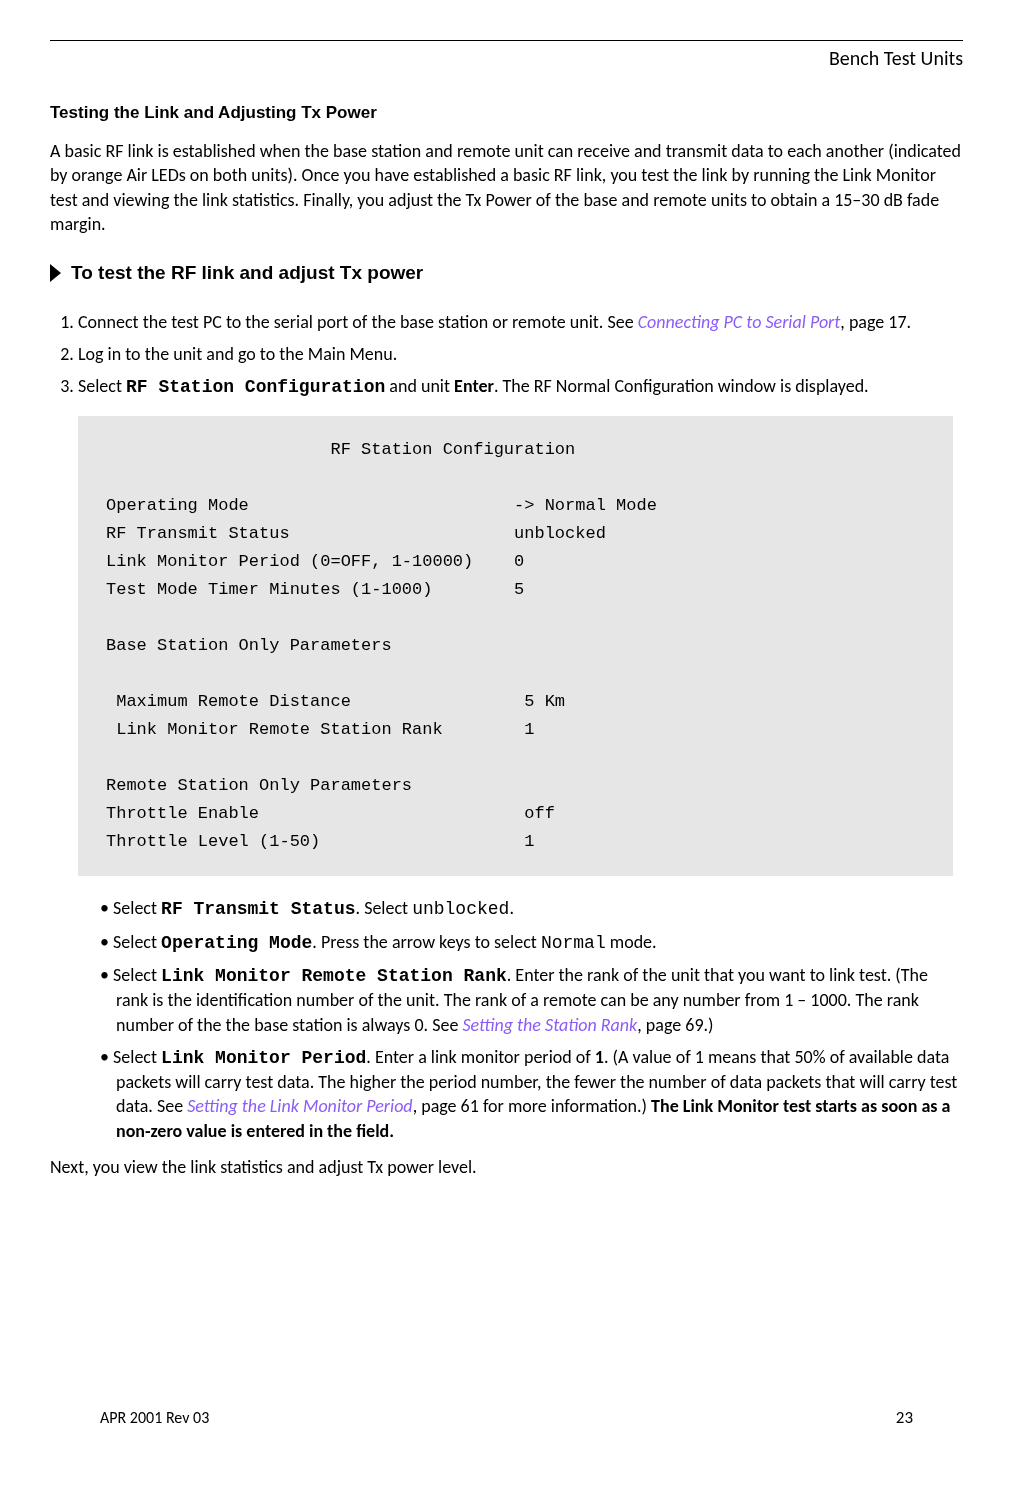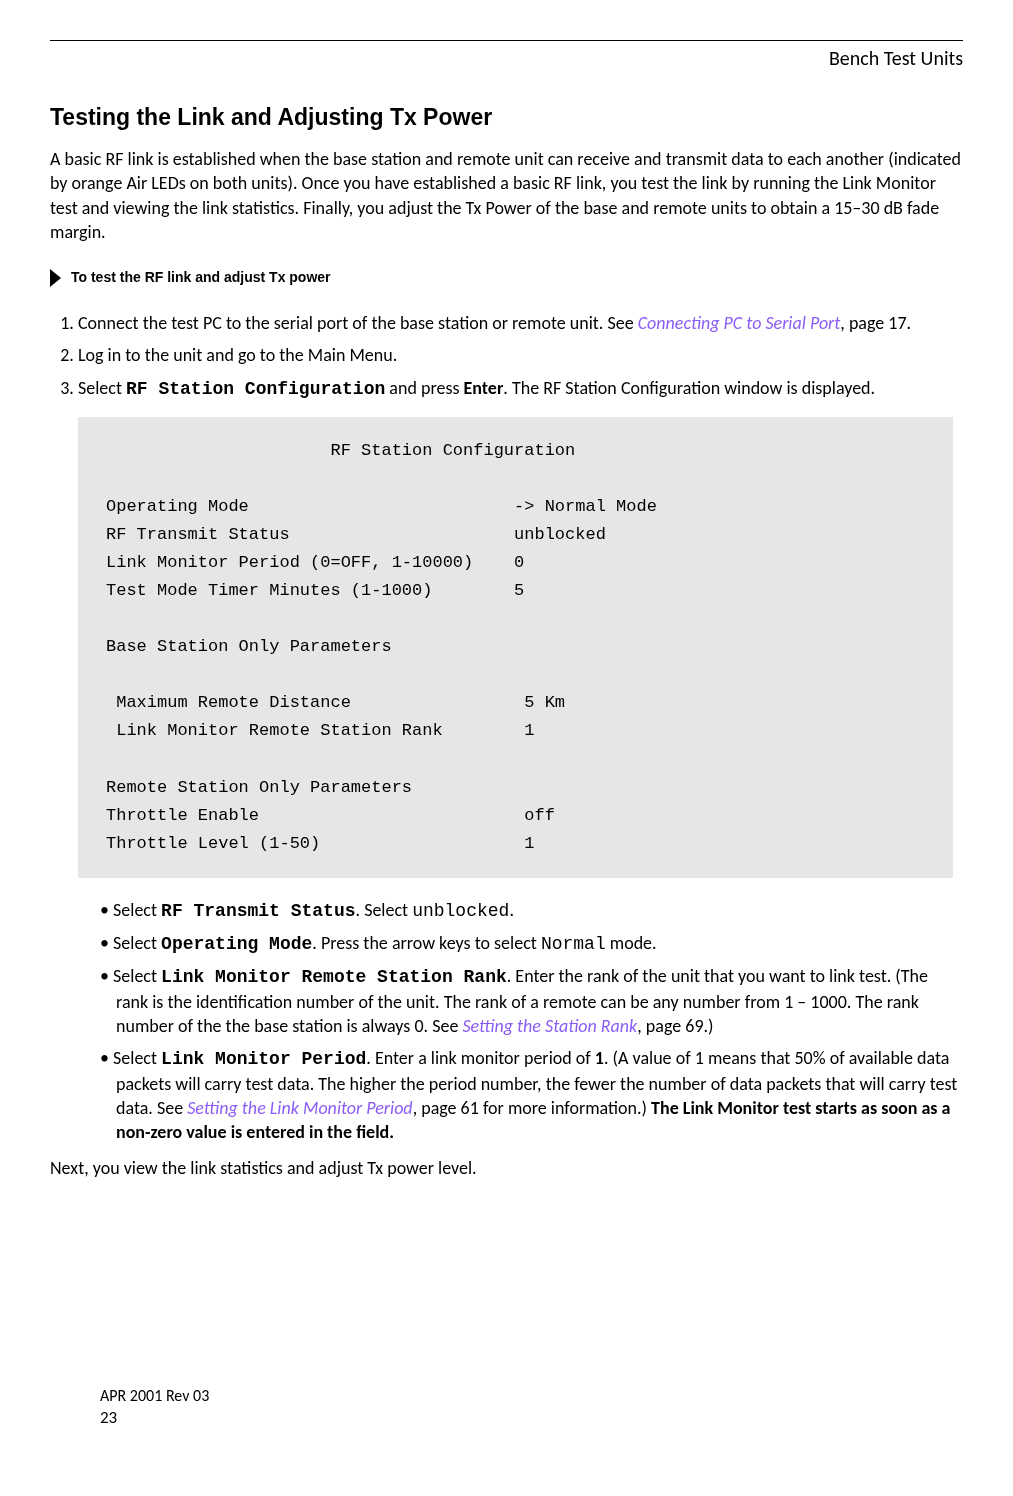--- a/index.html
+++ b/index.html
@@ -16,21 +16,21 @@
       border-top: 1.5px solid #000;
       margin-bottom: 4px;
     }
     .header-text {
       text-align: right;
       font-size: 20px;
       margin-bottom: 30px;
     }
     h1 {
       font-family: Arial, Helvetica, sans-serif;
-      font-size: 23px;
+      font-size: 17px;
       font-weight: bold;
       margin: 0 0 14px 0;
     }
     .intro {
       margin: 0 0 24px 0;
     }
     .proc-head {
       display: flex;
       align-items: center;
       margin: 14px 0 24px 0;
@@ -38,21 +38,21 @@
     .arrow-icon {
       width: 0;
       height: 0;
       border-top: 9px solid transparent;
       border-bottom: 9px solid transparent;
       border-left: 11px solid #000;
       margin-right: 10px;
     }
     .proc-label {
       font-family: Arial, Helvetica, sans-serif;
-      font-size: 14px;
+      font-size: 19px;
       font-weight: bold;
     }
     ol.steps {
       margin: 0;
       padding-left: 28px;
     }
     ol.steps > li {
       margin-bottom: 8px;
     }
     .mono-bold {
@@ -95,21 +95,20 @@
       margin: 8px 0 0 0;
     }
     .footer {
       position: absolute;
       bottom: 30px;
       left: 50px;
       right: 50px;
       display: flex;
       justify-content: space-between;
       font-size: 16px;
-      flex-direction: column;
     }
     .page-wrap {
       position: relative;
       min-height: 1420px;
     }
     .page-num {
       font-weight: normal;
       font-size: 17px;
     }
   </style>
@@ -129,21 +128,21 @@
     <span class="arrow-icon"></span>
     <span class="proc-label">To test the RF link and adjust Tx power</span>
   </div>
 
   <ol class="steps">
     <li>
       <span>Connect the test PC to the serial port of the base station or remote unit. See </span><span class="italic-link">Connecting PC to Serial Port</span><span>, page 17.</span>
     </li>
     <li>Log in to the unit and go to the Main Menu.</li>
     <li>
-      <span>Select </span><span class="mono-bold">RF Station Configuration</span><span> and press </span><span class="bold">Enter</span><span>. The RF Station Configuration window is displayed.</span>
+      <span>Select </span><span class="mono-bold">RF Station Configuration</span><span> and unit </span><span class="bold">Enter</span><span>. The RF Normal Configuration window is displayed.</span>
     </li>
   </ol>
 
   <div class="terminal" id="terminal-block">                      RF Station Configuration
 
 Operating Mode                          -&gt; Normal Mode
 RF Transmit Status                      unblocked
 Link Monitor Period (0=OFF, 1-10000)    0
 Test Mode Timer Minutes (1-1000)        5
 

